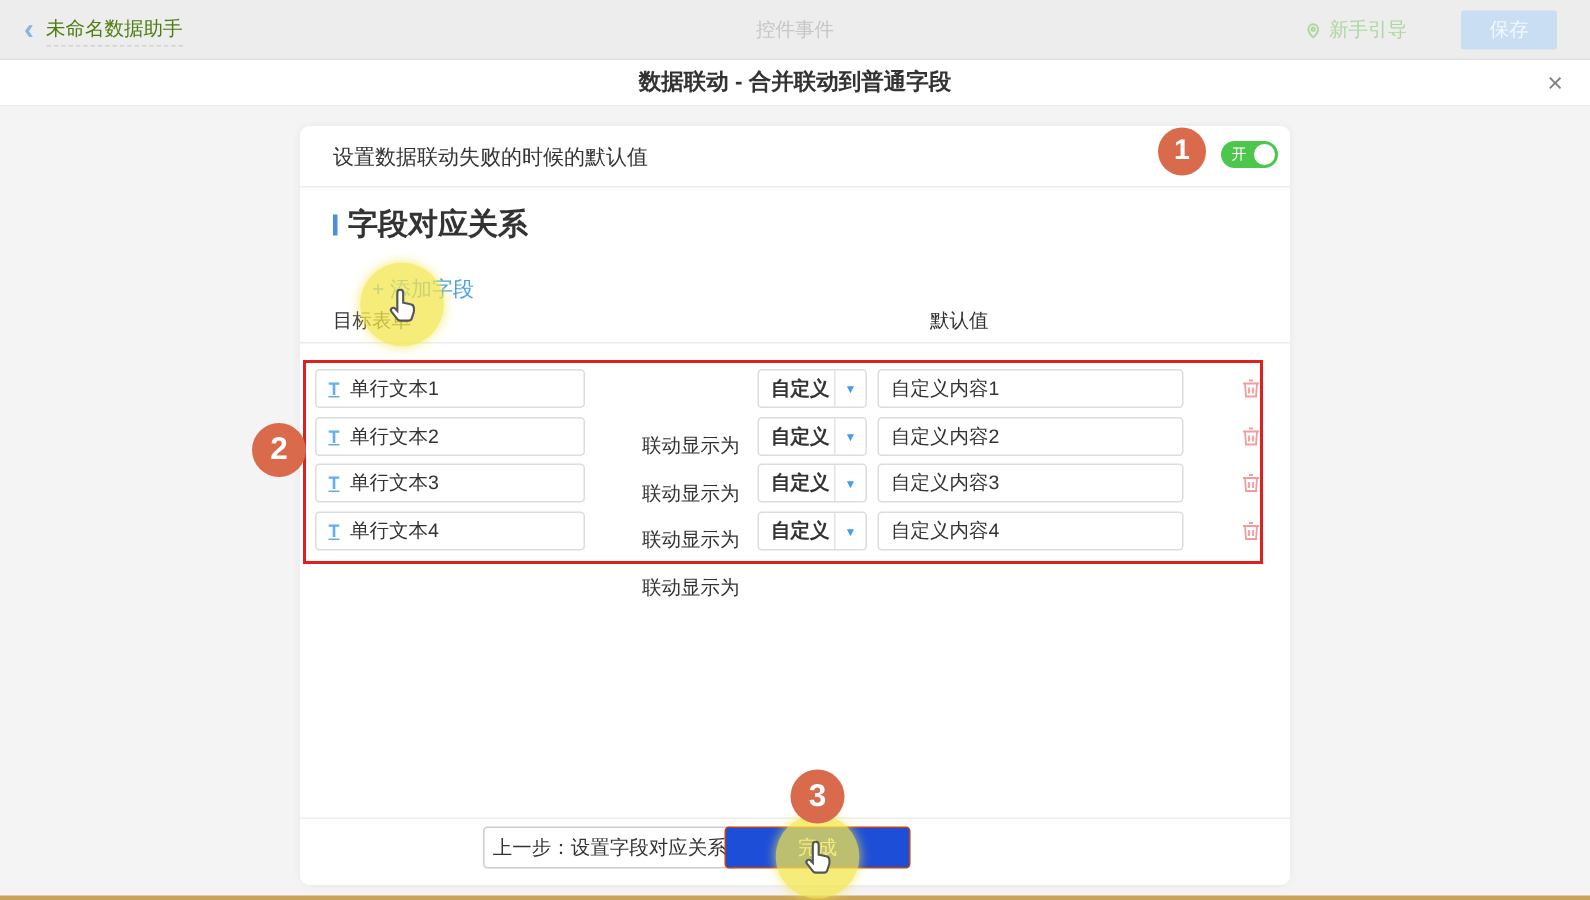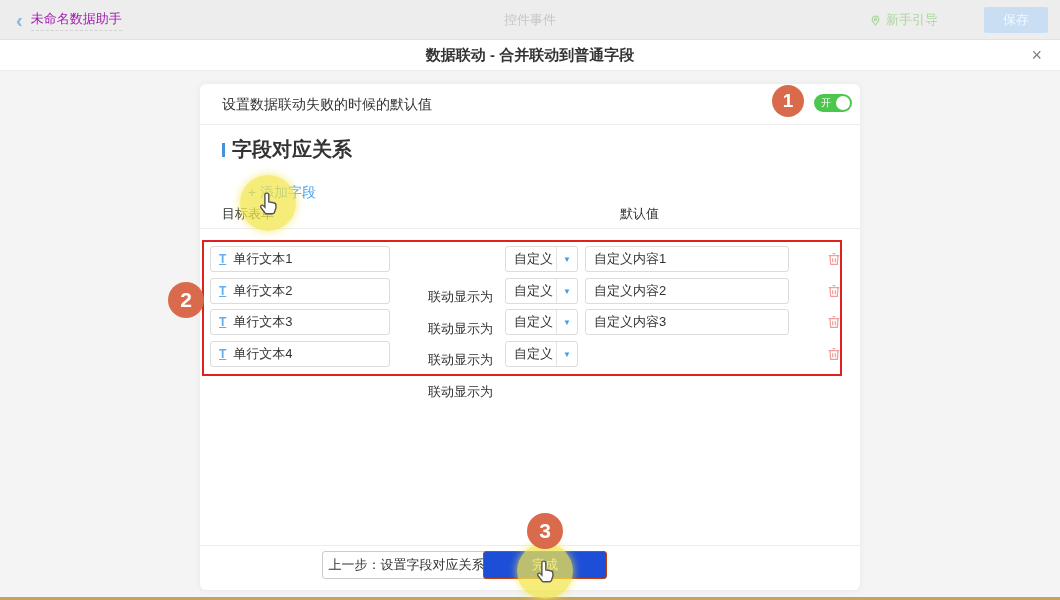--- a/index.html
+++ b/index.html
@@ -4,24 +4,24 @@
 <style>
   * { margin:0; padding:0; box-sizing:border-box; }
   html,body { width:1060px; height:600px; }
   body { font-family:"Liberation Sans","DejaVu Sans",sans-serif; }
   .screen { position:relative; width:1060px; height:600px; background:#f4f4f4; overflow:hidden; }
 
   
   .topbar { position:absolute; left:0; top:0; width:1060px; height:40px; background:#ededed; border-bottom:1px solid #e2e2e2; }
   .back { position:absolute; left:16px; top:0; height:40px; display:flex; align-items:center; cursor:pointer; }
   .chev { color:#85b7e8; font-size:20px; line-height:1; margin-right:8px; font-weight:bold; }
-  .backlabel { color:#a21caf; font-size:13px; border-bottom:1px dashed #d2d2d2; padding-bottom:2px; }
+  .backlabel { color:#4d7c0f; font-size:13px; border-bottom:1px dashed #d2d2d2; padding-bottom:2px; }
   .tbcenter { position:absolute; left:0; right:0; top:0; text-align:center; line-height:40px; color:#c6c6c6; font-size:13px; pointer-events:none; }
   .guide { position:absolute; right:122px; top:0; height:40px; display:flex; align-items:center; gap:4px; color:#aed6a0; font-size:13px; cursor:pointer; }
-  .savebtn { position:absolute; right:12px; top:7px; width:64px; height:26px; background:#c9def2; color:#f2f8fd; font-size:13px; border:none; border-radius:2px; cursor:pointer; }
+  .savebtn { position:absolute; right:22px; top:7px; width:64px; height:26px; background:#c9def2; color:#f2f8fd; font-size:13px; border:none; border-radius:2px; cursor:pointer; }
 
   
   .titlebar { position:absolute; left:0; top:40px; width:1060px; height:31px; background:#ffffff; border-bottom:1px solid #ececec; }
   .dlgtitle { position:absolute; left:0; right:0; top:0; text-align:center; line-height:30px; color:#333333; font-size:15px; font-weight:600; }
   .close { position:absolute; right:18px; top:0; line-height:30px; font-size:18px; color:#808080; cursor:pointer; }
 
   
   .panel { position:absolute; left:200px; top:84px; width:660px; height:506px; background:#ffffff; border-radius:6px; box-shadow:0 0 6px rgba(0,0,0,.06); }
   .sec1label { position:absolute; left:22px; top:0; line-height:40px; font-size:14px; color:#333; }
   .divider { position:absolute; left:0; right:0; height:1px; background:#ededed; }
@@ -40,21 +40,21 @@
   .ch1 { left:22px; } .ch2 { left:420px; }
 
   .redrect { position:absolute; left:2px; top:156px; width:640px; height:136px; border:2px solid #e01f1f; pointer-events:none; }
 
   .row { position:absolute; left:0; width:660px; height:26px; }
   .inp { position:absolute; top:0; height:26px; background:#fff; border:1px solid #dcdcdc; border-radius:3px; display:flex; align-items:center; padding:0 8px; font-size:13px; color:#333; cursor:text; }
   .finp { left:10px; width:180px; }
   .vinp { left:385px; width:204px; }
   .ticon { color:#64aef0; font-weight:700; font-size:12px; text-decoration:underline; margin-right:7px; }
   .midlabel { position:absolute; left:228px; top:6px; line-height:26px; font-size:13px; color:#333;margin-top:32px; }
-  .dd { position:absolute; left:305px; top:0; width:73px; height:26px; border:1px solid #dcdcdc; border-radius:3px; background:#fff; display:flex; align-items:center; cursor:pointer; }
+  .dd { position:absolute; left:305px; top:0; width:73px; height:26px; border:1px solid #dcdcdc; border-radius:3px; background:#fff; display:flex; align-items:center; cursor:pointer;font-weight:bold; }
   .ddtext { flex:1; font-size:13px; color:#333; padding-left:8px; }
   .ddarrow { width:21px; height:24px; border-left:1px solid #e3e3e3; color:#3d9ff0; font-size:8px; display:flex; align-items:center; justify-content:center; }
   .trash { position:absolute; left:626px; top:5px; width:16px; height:16px; cursor:pointer; }
 
   .footbtn { position:absolute; top:467px; height:28px; font-size:13px; border-radius:3px; cursor:pointer; }
   .btn-prev { left:122px; width:169px; background:#fff; border:1px solid #cccccc; color:#333; }
   .btn-done { left:283px; width:124px; background:#1d4ed8; border:1px solid #c2410c; color:#fff; }
   .btn-other { left:413px; width:124px; background:#fff; border:1px solid #cccccc; color:#333; }
 
   
@@ -177,20 +177,23 @@
     <div class="row" style="top:257px">
       <div class="inp finp">
         <span class="ticon">T</span>
         <span>单行文本4</span>
       </div>
       <span class="midlabel">联动显示为</span>
       <div class="dd">
         <span class="ddtext">自定义</span>
         <span class="ddarrow">▼</span>
       </div>
+      <div class="inp vinp">
+        <span>自定义内容4</span>
+      </div>
       <span class="trash">
         <svg width="16" height="16" viewBox="0 0 24 24" fill="none" stroke="#f29b9b" stroke-width="1.8">
             <path d="M4 7h16M10 4h4M6 7l1 13h10l1-13M10 11v6M14 11v6"></path>
           </svg>
       </span>
     </div>
 
     <div class="divider d3"></div>
     <button class="footbtn btn-prev">上一步：设置字段对应关系</button>
     <button class="footbtn btn-done">完成</button>

